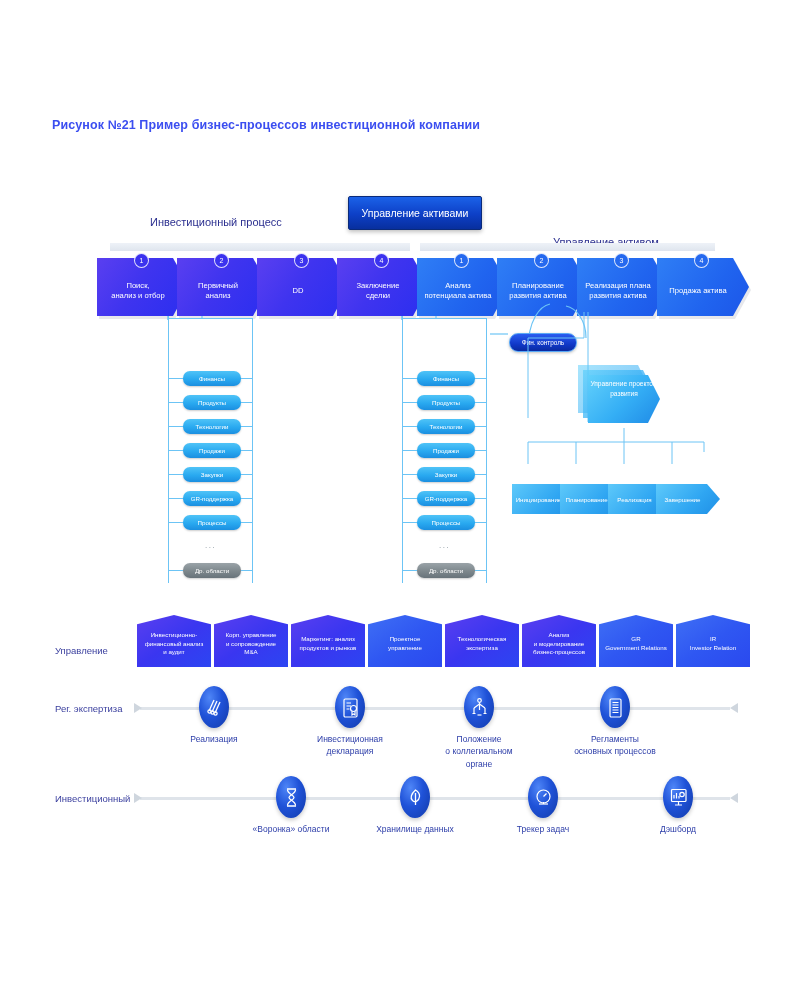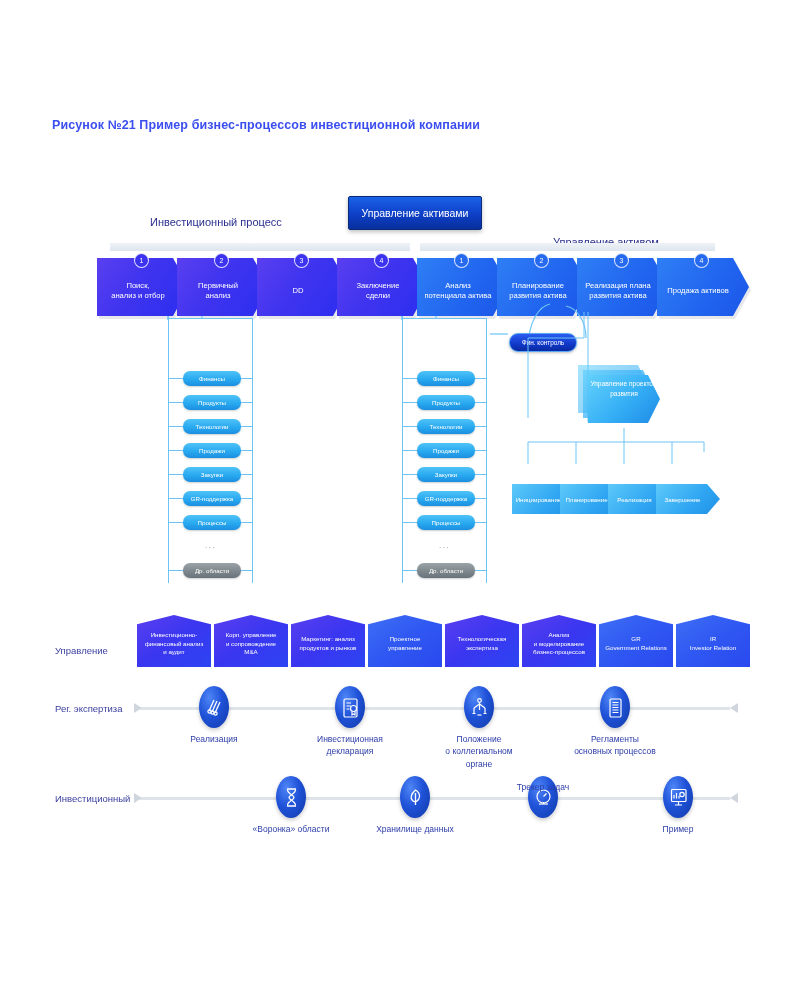--- a/index.html
+++ b/index.html
@@ -169,21 +169,21 @@
         <span>Планирование<br>развития актива</span>
       </div>
       <div class="num right" style="left: 534px; top: 253px;">2</div>
       <div class="chev-shadow" style="left: 579px; top: 261px; width: 92px;"></div>
       <div class="chev right" style="left: 577px; top: 258px; width: 92px;">
         <span>Реализация плана<br>развития актива</span>
       </div>
       <div class="num right" style="left: 614px; top: 253px;">3</div>
       <div class="chev-shadow" style="left: 659px; top: 261px; width: 92px;"></div>
       <div class="chev right" style="left: 657px; top: 258px; width: 92px;">
-        <span>Продажа активов</span>
+        <span>Продажа актива</span>
       </div>
       <div class="num right" style="left: 694px; top: 253px;">4</div>
     </div>
 
   <div id="areas-layer">
       <div class="ln lnv" style="left: 168px; top: 318px; height: 265px;"></div>
       <div class="ln lnv" style="left: 252px; top: 318px; height: 265px;"></div>
       <div class="ln lnh" style="left: 168px; top: 318px; width: 84px;"></div>
       <div class="ln lnv" style="left: 168px; top: 316px; height: 4px;"></div>
       <svg width="60" height="35" style="position: absolute; left: 166px; top: 316px;">
@@ -398,27 +398,27 @@
       <div class="icon-el" style="left: 528px; top: 776px;">
         <svg width="19" height="21" viewBox="0 0 19 21">
           <g stroke="#fff" stroke-width="1.2" fill="none">
             <circle cx="9.5" cy="9.5" r="6.5"></circle>
             <path d="M9.5 9.5 L12.5 6.5"></path>
             <path d="M5 17 H14"></path>
             <path d="M9.5 15 V17"></path>
           </g>
         </svg>
       </div>
-      <div class="icon-cap" style="left: 478px; top: 781px; width: 130px; text-align: center;">Трекер задач</div>
+      <div class="icon-cap" style="left: 478px; top: 823px; width: 130px; text-align: center;">Трекер задач</div>
       <div class="icon-el" style="left: 663px; top: 776px;">
         <svg width="19" height="21" viewBox="0 0 19 21">
           <g stroke="#fff" stroke-width="1.2" fill="none">
             <rect x="2.5" y="2.5" width="14.5" height="12" rx="1"></rect>
             <path d="M5 11.5 V8 M7.5 11.5 V6 M10 11.5 V9"></path>
             <circle cx="13" cy="7.5" r="2.2"></circle>
             <path d="M9.5 14.5 V18 M6 18 H13"></path>
           </g>
         </svg>
       </div>
-      <div class="icon-cap" style="left: 613px; top: 823px; width: 130px;">Пример</div>
+      <div class="icon-cap" style="left: 613px; top: 823px; width: 130px;">Дэшборд</div>
     </div>
 
 </div>
 
 </body></html>

